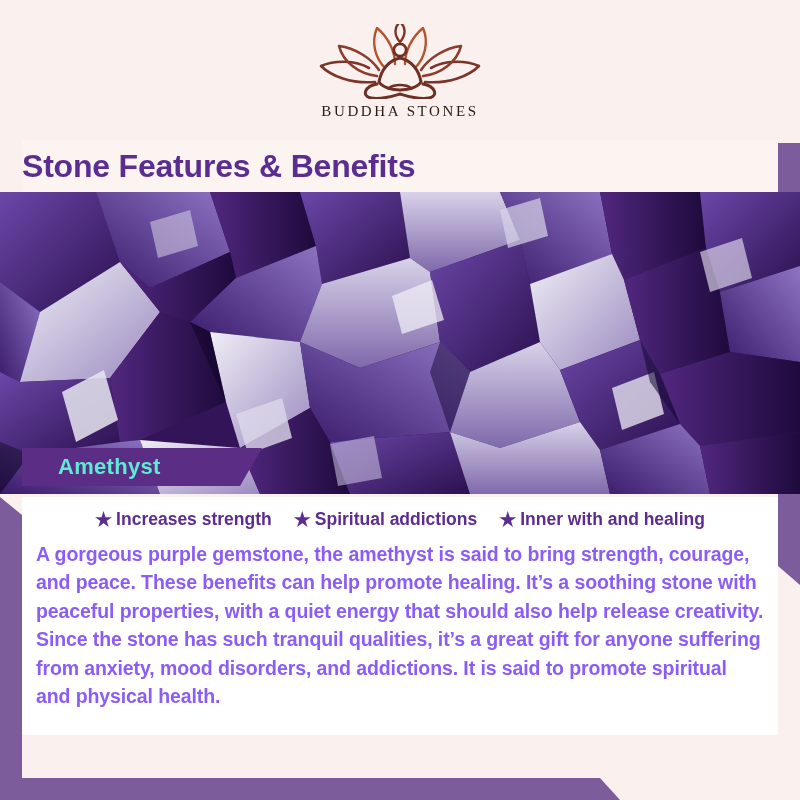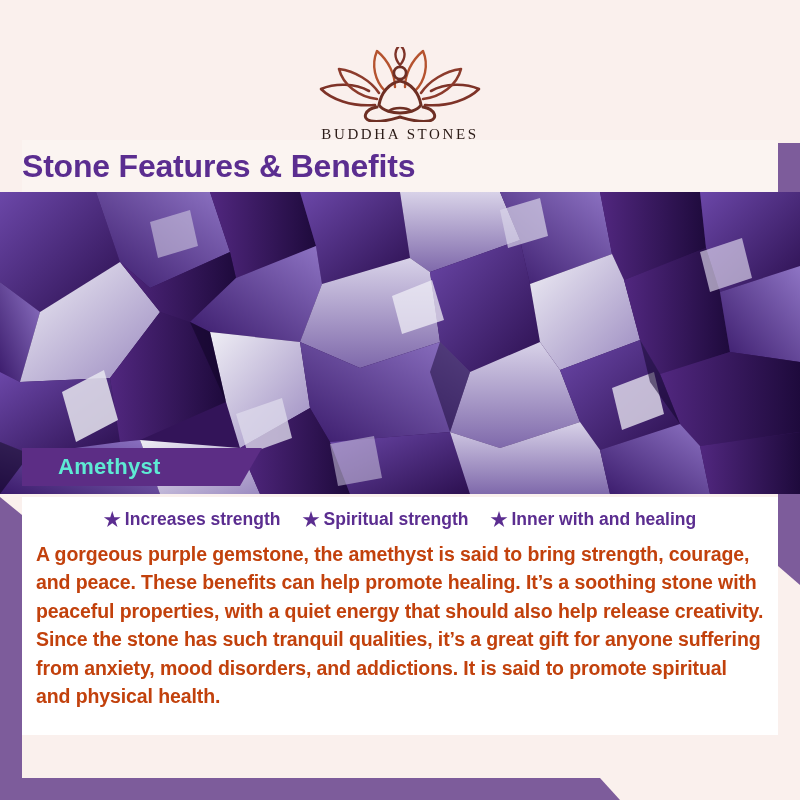--- a/index.html
+++ b/index.html
@@ -35,21 +35,21 @@
   .frame-bottom{
     position:absolute;left:0;bottom:0;width:620px;height:22px;
     background:#7d5c9b;
     clip-path:polygon(0 0, 600px 0, 620px 22px, 0 22px);
   }
 
   
   .header{
     position:absolute;left:0;top:0;width:800px;height:143px;
     background:#faf0ed;
-    display:flex;flex-direction:column;align-items:center;justify-content:flex-end;
+    display:flex;flex-direction:column;align-items:center;justify-content:flex-start;
   }
   .logo-mark{margin-top:24px;width:170px;height:75px;display:block;}
   .brand-name{
     margin-top:4px;
     font-family:"Liberation Serif",serif;
     font-size:15px;letter-spacing:2.6px;
     color:#2b1a16;font-weight:400;
   }
 
   
@@ -94,21 +94,21 @@
   }
   .benefit{
     display:flex;align-items:center;gap:4px;
     color:#5b2d90;font-size:17.5px;font-weight:bold;
     white-space:nowrap;
   }
   .star{font-size:19px;line-height:1;color:#5b2d90;}
   .body-copy{
     margin:10px 14px 0 14px;
     font-size:19.5px;line-height:1.46;
-    color:#c2410c;font-weight:600;
+    color:#8b5cf6;font-weight:600;
     letter-spacing:-0.1px;
   }
 </style>
 </head>
 <body>
 
 <div id="page">
 
   <div class="frame-top"></div>
   <div class="frame-right"></div>
@@ -231,21 +231,21 @@
   </div>
 
   <div class="content">
     <div class="benefits">
       <div class="benefit">
         <span class="star">★</span>
         <span>Increases strength</span>
       </div>
       <div class="benefit">
         <span class="star">★</span>
-        <span>Spiritual strength</span>
+        <span>Spiritual addictions</span>
       </div>
       <div class="benefit">
         <span class="star">★</span>
         <span>Inner with and healing</span>
       </div>
     </div>
     <p class="body-copy">A gorgeous purple gemstone, the amethyst is said to bring strength, courage, and peace. These benefits can help promote healing. It’s a soothing stone with peaceful properties, with a quiet energy that should also help release creativity. Since the stone has such tranquil qualities, it’s a great gift for anyone suffering from anxiety, mood disorders, and addictions. It is said to promote spiritual and physical health.</p>
   </div>
 
 </div>

